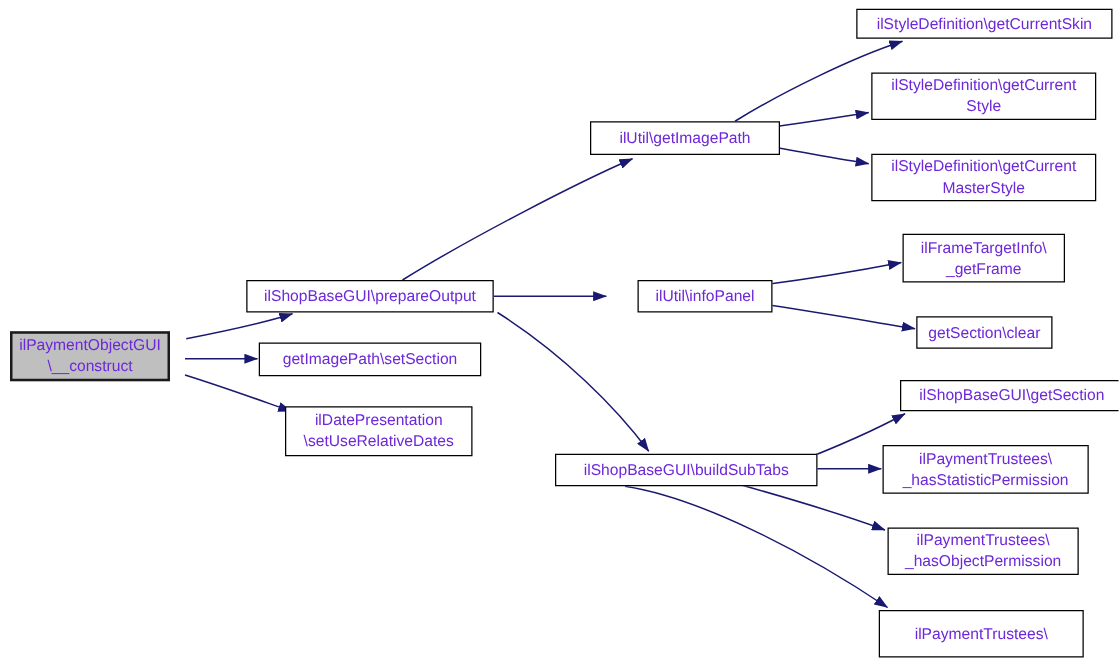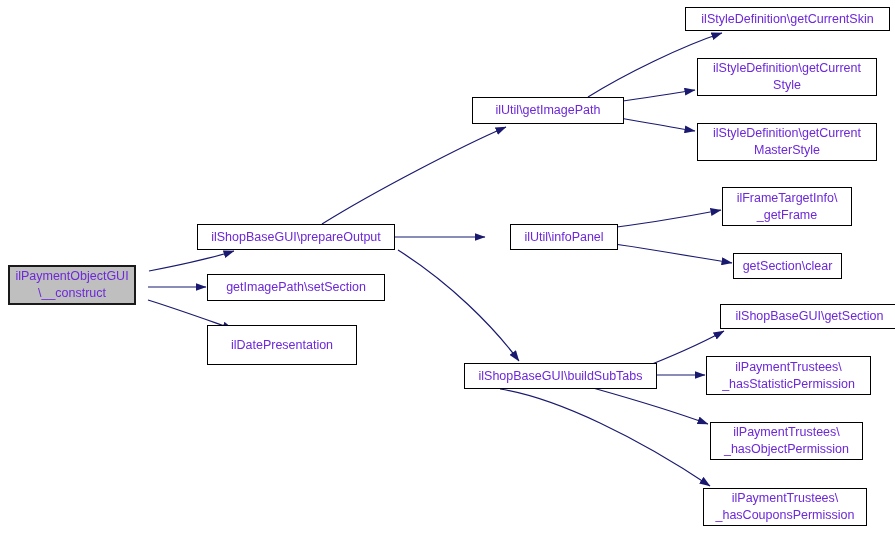--- a/index.html
+++ b/index.html
@@ -79,33 +79,34 @@
   </div>
 
   <div class="node link" style="left:197px; top:224px; width:198px; height:26px;">
     <span>ilShopBaseGUI\prepareOutput</span>
   </div>
 
   <div class="node link" style="left:207px; top:274px; width:178px; height:27px;">
     <span>getImagePath\setSection</span>
   </div>
 
-  <div class="node link" style="left:207px; top:325px; width:150px; height:40px;">
+  <div class="node link" style="left:228px; top:325px; width:150px; height:40px;">
     <span>ilDatePresentation</span>
+    <span>\setUseRelativeDates</span>
   </div>
 
   <div class="node link" style="left:472px; top:97px; width:152px; height:27px;">
     <span>ilUtil\getImagePath</span>
   </div>
 
   <div class="node link" style="left:510px; top:224px; width:108px; height:26px;">
     <span>ilUtil\infoPanel</span>
   </div>
 
-  <div class="node link" style="left:444px; top:363px; width:193px; height:26px;margin-left:20px;">
+  <div class="node link" style="left:444px; top:363px; width:210px; height:26px;">
     <span>ilShopBaseGUI\buildSubTabs</span>
   </div>
 
   <div class="node link" style="left:685px; top:7px; width:205px; height:24px;">
     <span>ilStyleDefinition\getCurrentSkin</span>
   </div>
 
   <div class="node link" style="left:697px; top:58px; width:180px; height:38px;">
     <span>ilStyleDefinition\getCurrent</span>
     <span>Style</span>
@@ -134,16 +135,15 @@
     <span>_hasStatisticPermission</span>
   </div>
 
   <div class="node link" style="left:710px; top:422px; width:153px; height:38px;">
     <span>ilPaymentTrustees\</span>
     <span>_hasObjectPermission</span>
   </div>
 
   <div class="node link" style="left:703px; top:488px; width:164px; height:38px;">
     <span>ilPaymentTrustees\</span>
-    <span>_hasCouponsPermission</span>
   </div>
 
 </div>
 
 </body></html>

